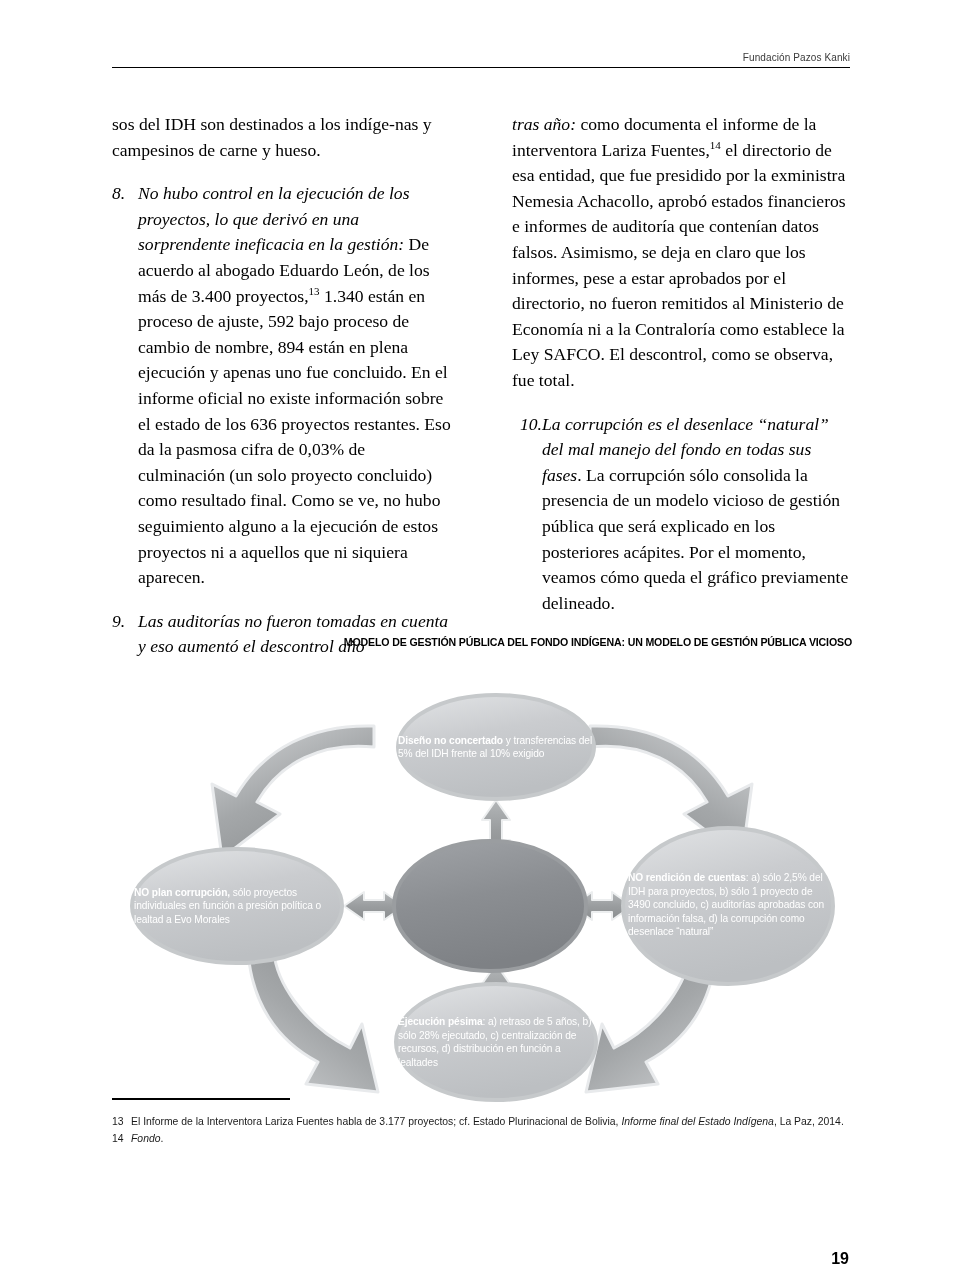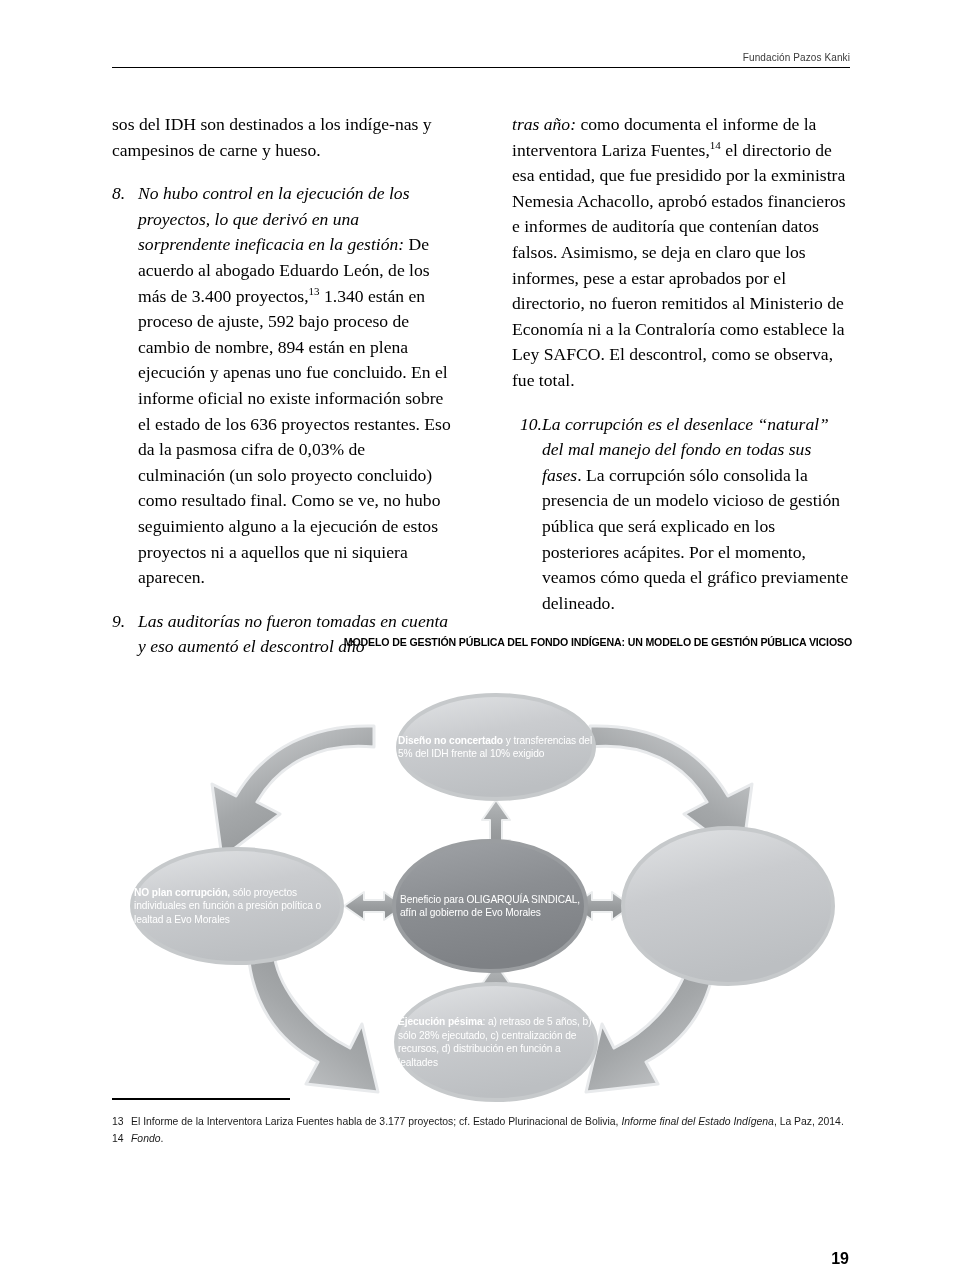--- a/index.html
+++ b/index.html
@@ -291,24 +291,24 @@
     </svg>
 
     <div class="node-text node-top">
       <span><b>Diseño no concertado</b><span> y transferencias del 5% del IDH frente al 10% exigido</span></span>
     </div>
 
     <div class="node-text node-left">
       <span><b>NO plan corrupción,</b><span> sólo proyectos individuales en función a presión política o lealtad a Evo Morales</span></span>
     </div>
 
-    <div class="node-text node-center">
-      <span><span>Beneficio para OLIGARQUÍA SINDICAL, afín al gobierno de Evo Morales</span></span>
-    </div>
-
+
+    <div class="node-text node-right">
+      <span><b>NO rendición de cuentas</b><span>: a) sólo 2,5% del IDH para proyectos, b) sólo 1 proyecto de 3490 concluido, c) auditorías aprobadas con información falsa, d) la corrupción como desenlace “natural”</span></span>
+    </div>
 
     <div class="node-text node-bottom">
       <span><b>Ejecución pésima</b><span>: a) retraso de 5 años, b) sólo 28% ejecutado, c) centralización de recursos, d) distribución en función a lealtades</span></span>
     </div>
   </div>
 </div>
 
 <div class="footnotes">
   <div class="fn-rule"></div>
 

